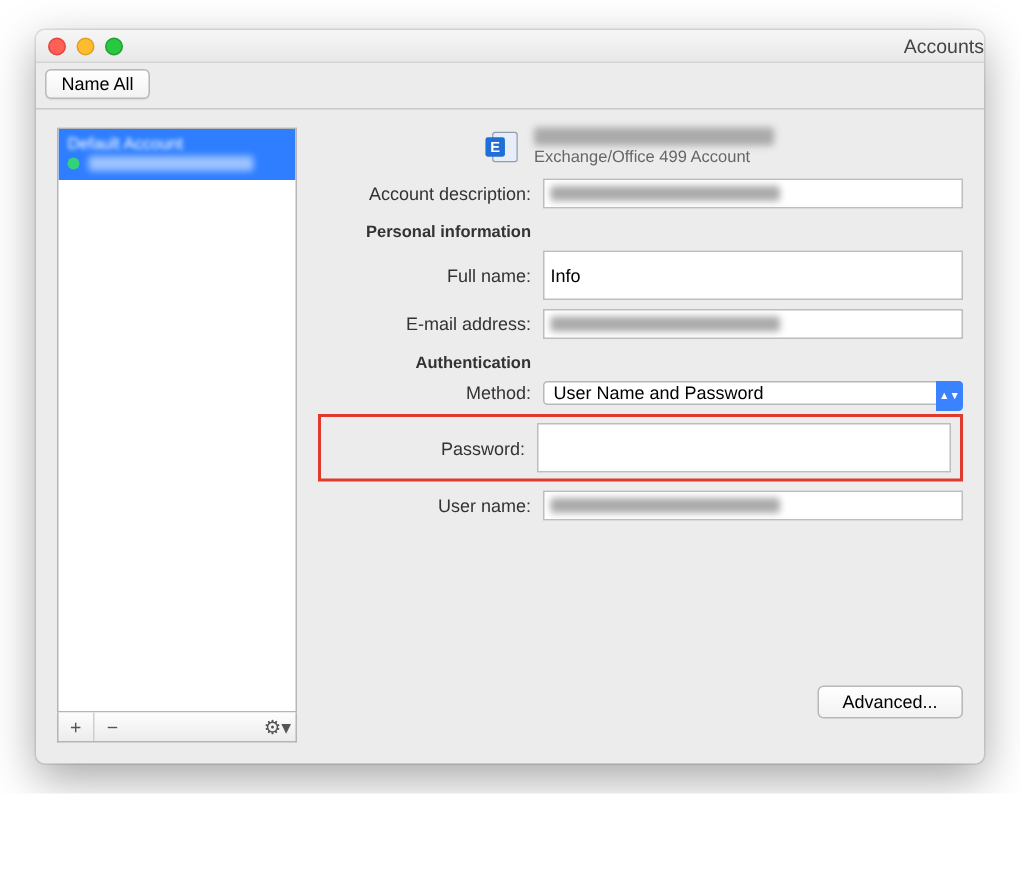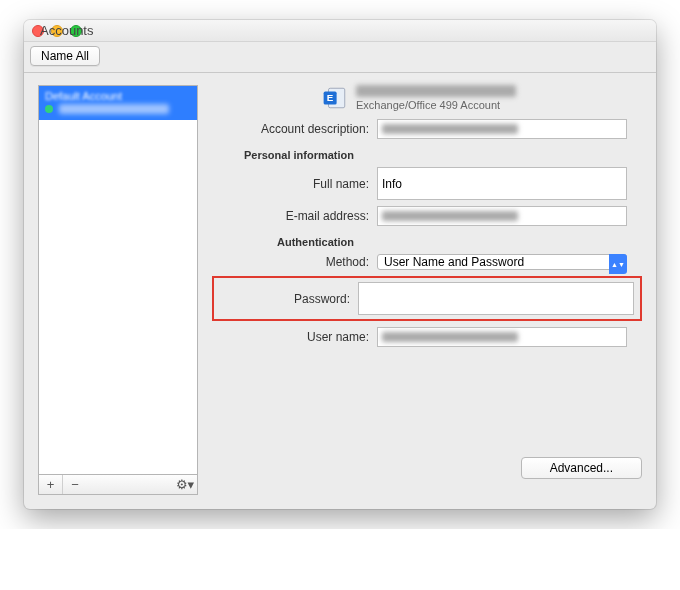--- a/index.html
+++ b/index.html
@@ -18,21 +18,21 @@
       align-items: center;
       position: relative;
       border-bottom: 1px solid #d4d4d4;
     }
     .tl-buttons { display:flex; gap:7px; padding-left:8px; }
     .tl-btn { width:12px; height:12px; border-radius:50%; }
     .tl-close { background:#ff5f57; border:0.5px solid #e04640; }
     .tl-min   { background:#febc2e; border:0.5px solid #dfa023; }
     .tl-zoom  { background:#28c840; border:0.5px solid #1f9e31; }
     .titlebar-title {
-      position:absolute; left:16px; right:0; text-align:left;
+      position:absolute; left:0; right:0; text-align:right;
       font-size:13px; color:#444;
     }
     .toolbar {
       background:#ececec;
       padding:4px 6px 6px 6px;
       border-bottom:1px solid #c8c8c8;
     }
     .btn-showall {
       font-size:12px; padding:2px 10px;
       background:linear-gradient(#ffffff,#f2f2f2);
@@ -76,21 +76,21 @@
     }
     .sb-btn:last-child { border-right:none; }
     
     .main { flex:1; font-size:12px; color:#333; }
     .acct-header { display:flex; align-items:flex-start; gap:8px; margin-left:110px; margin-bottom:8px; }
     .ex-icon { width:26px; height:26px; position:relative; }
     .ex-icon svg { width:26px; height:26px; }
     .hdr-text { display:flex; flex-direction:column; gap:2px; }
     .hdr-title { filter:blur(2.5px); height:12px; width:160px; background:#aaa; border-radius:2px; }
     .hdr-sub { font-size:11px; color:#666; }
-    .form-row { display:flex; align-items:center; margin:6px 15px; }
+    .form-row { display:flex; align-items:center; margin:6px 0; }
     .form-label { width:150px; text-align:right; padding-right:8px; font-size:12px; color:#333; }
     .section-lbl { width:150px; text-align:right; padding-right:8px; font-size:11px; font-weight:bold; color:#333; margin:10px 0 4px 0; }
     .txt-input {
       flex:1; height:33px;
       background:#fff; border:1px solid #bdbdbd;
       font-size:12px; padding:0 4px;
     }
     .blurred-input { position:relative; flex:1; height:20px; background:#fff; border:1px solid #bdbdbd; overflow:hidden; }
     .blurred-input::after { content:""; position:absolute; left:4px; top:4px; height:10px; width:55%; background:#aaa; filter:blur(2.5px); border-radius:2px; }
     .select-wrap { position:relative; flex:1; }
@@ -102,21 +102,21 @@
     .select-arrows {
       position:absolute; right:0; top:0; width:18px; height:20px;
       background:#3b82ff; border-radius:0 3px 3px 0;
       display:flex; flex-direction:column; align-items:center; justify-content:center;
       font-size:7px; line-height:7px; color:#fff;
     }
     .hl-row { border:2px solid #e03a2f; padding:4px 6px; margin:4px 0; }
     .hl-row .form-label { width:138px; }
     .adv-row { display:flex; justify-content:flex-end; margin-top:110px; }
     .btn-adv {
-      font-size:12px; padding:3px 28px;
+      font-size:12px; padding:3px 16px;
       background:linear-gradient(#ffffff,#f2f2f2);
       border:1px solid #b8b8b8; border-radius:4px;margin-left:16px;
     }
   </style>
 </head>
 <body>
 
 <div class="window">
   <div class="titlebar">
     <div class="tl-buttons">

